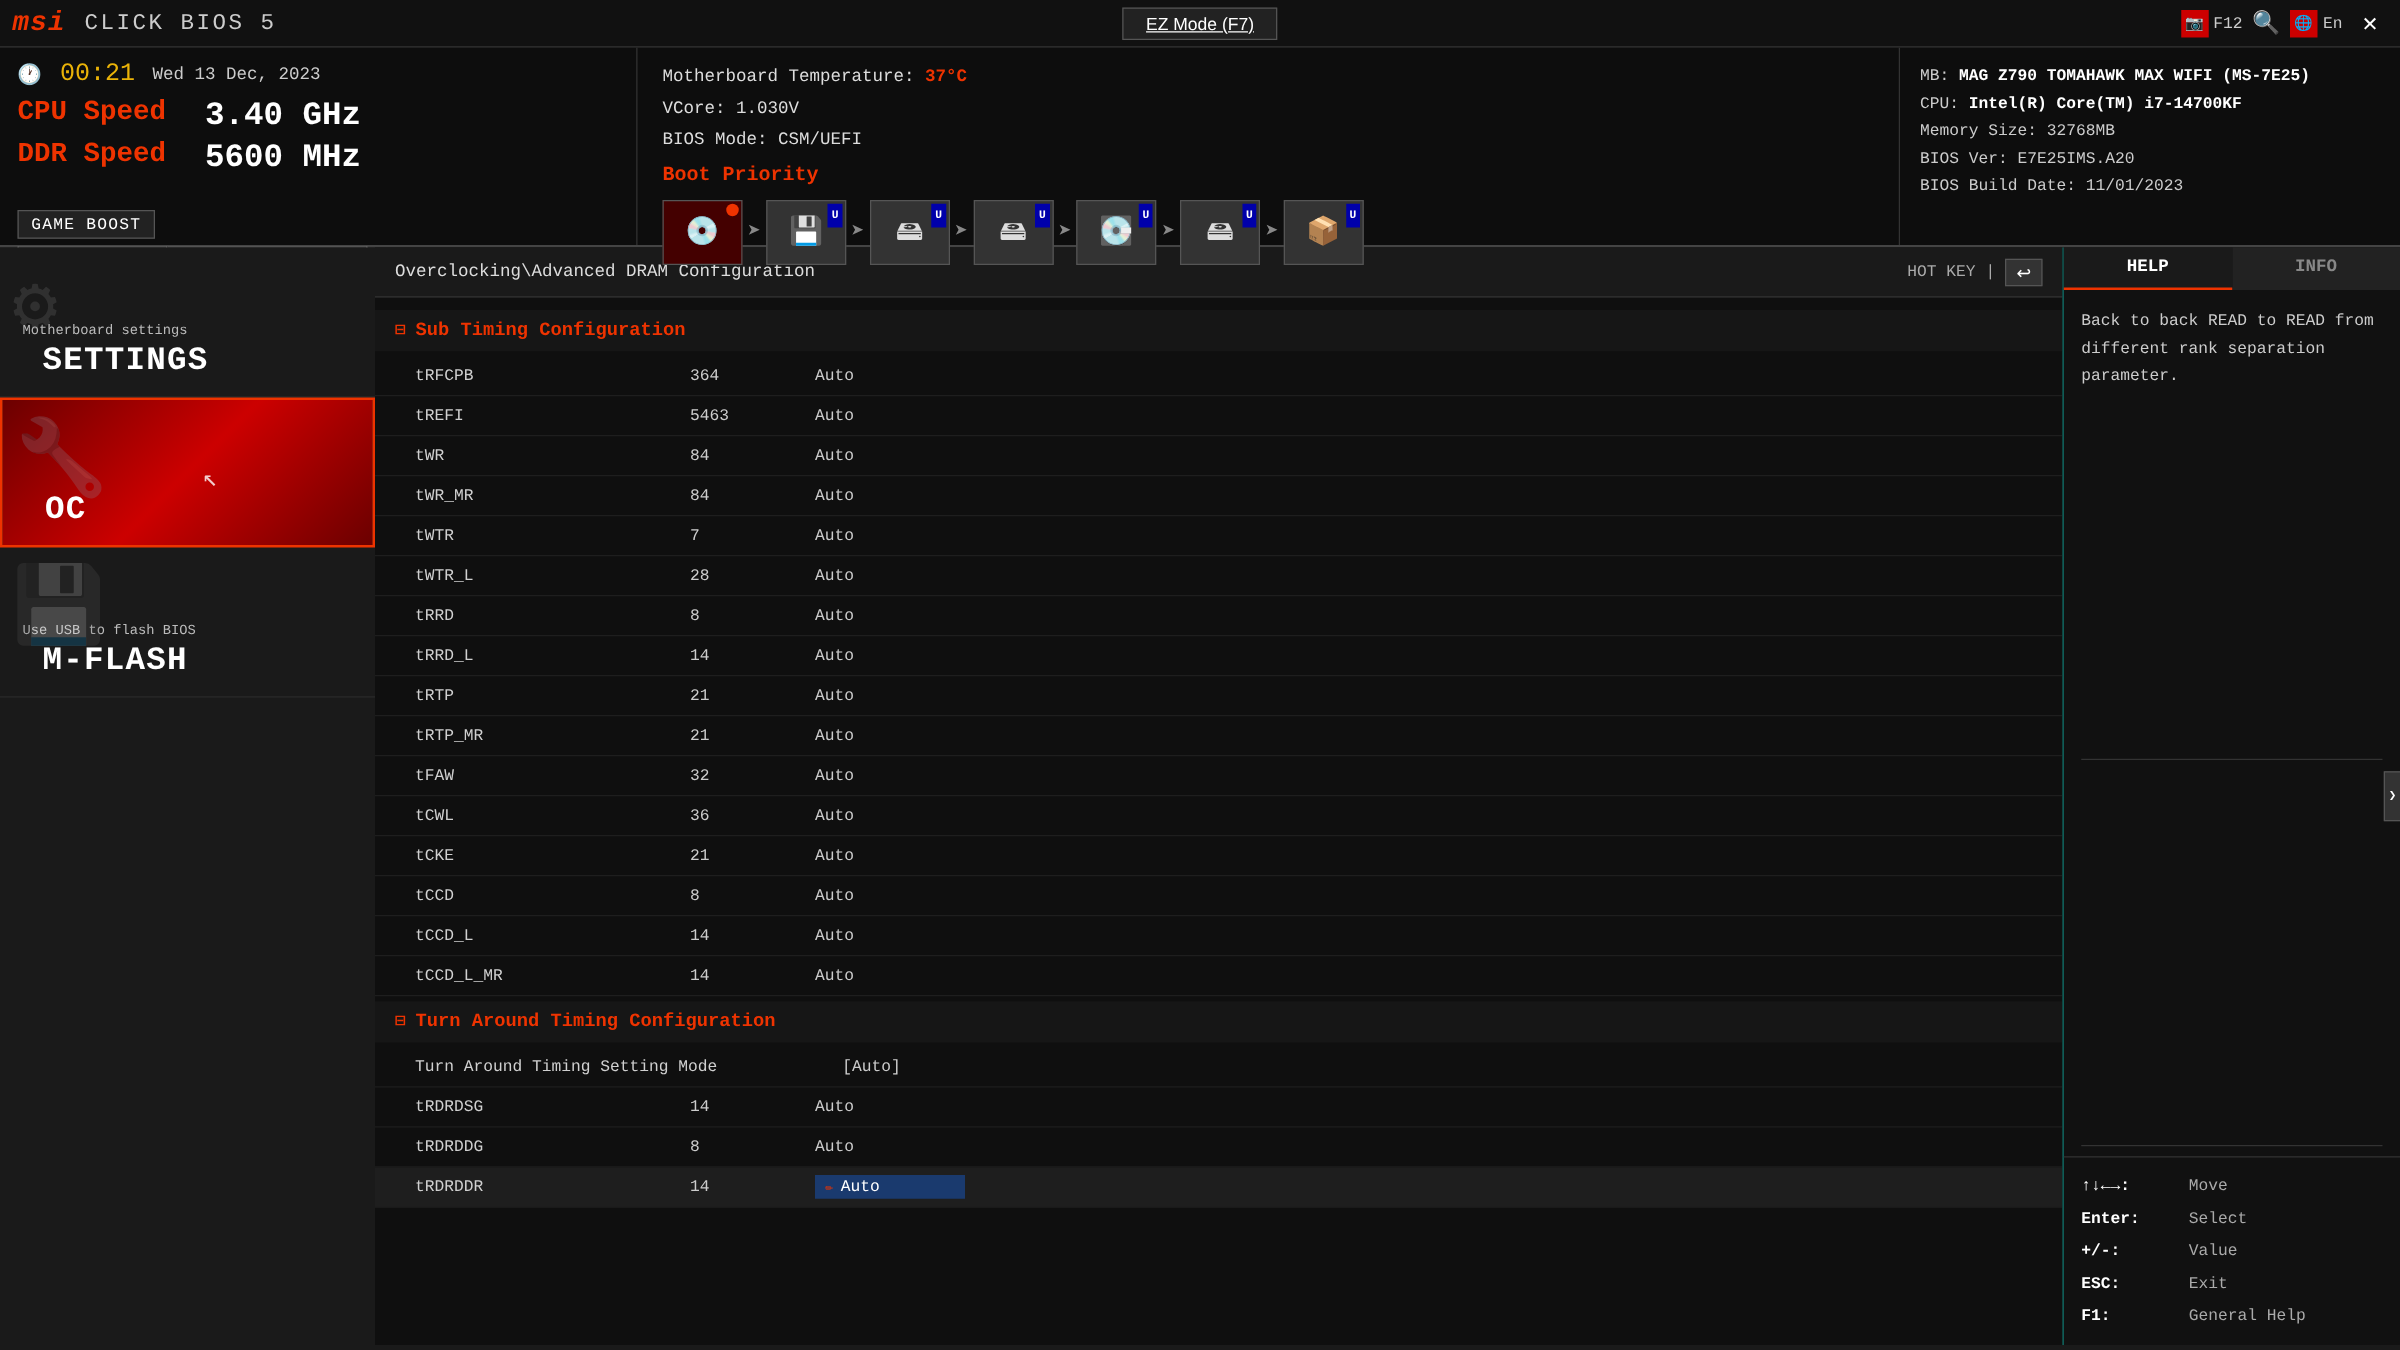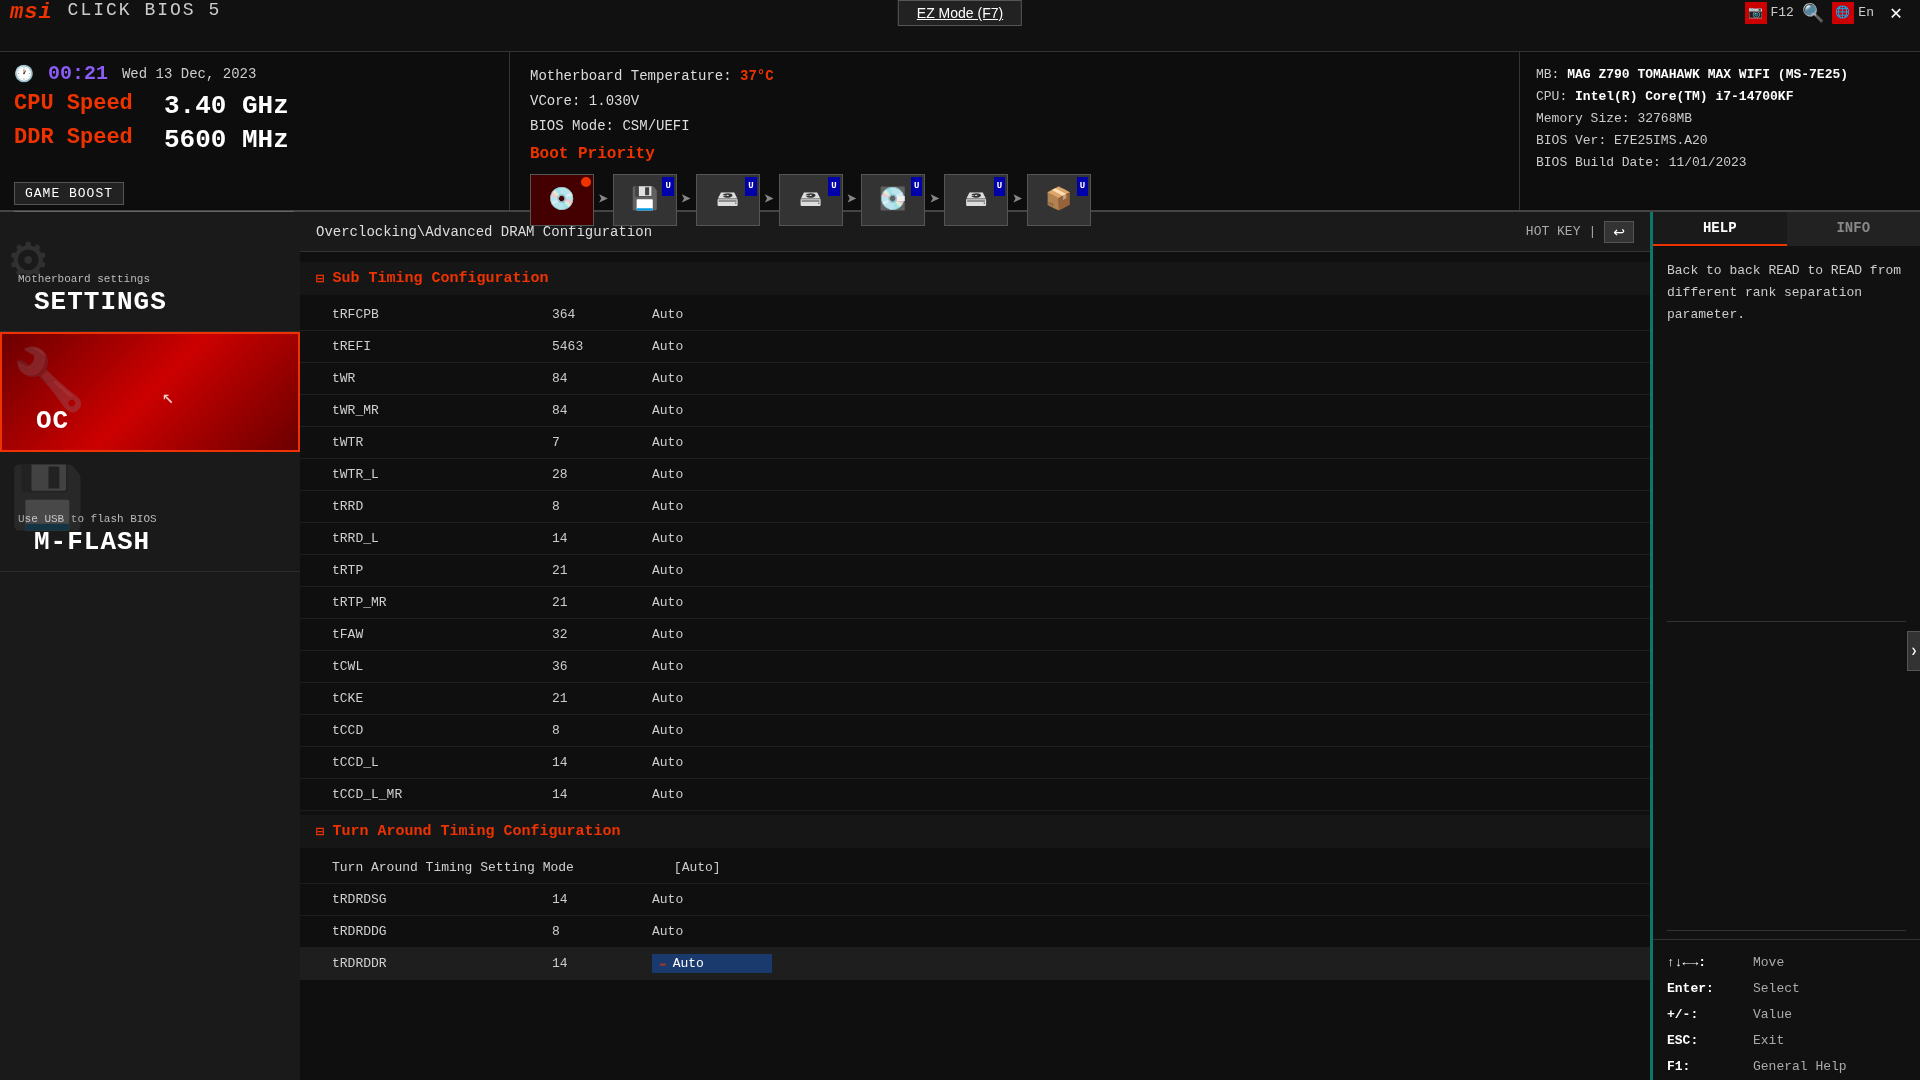--- a/index.html
+++ b/index.html
@@ -9,22 +9,23 @@
       background: #1a1a1a;
       font-family: 'Courier New', monospace;
       color: #fff;
       overflow: hidden;
       position: relative;
     }
 
     
     .top-bar {
       background: #111;
-      height: 52px;
-      display: flex;
+      height: 38px;
+      display: flex;
+      align-items: center;
       border-bottom: 1px solid #333;
       position: relative;
     }
     .msi-logo {
       color: #fff;
       font-size: 22px;
       font-weight: bold;
       font-style: italic;
       padding: 0 10px;
       letter-spacing: 1px;
@@ -93,22 +94,22 @@
       border-right: 1px solid #333;
     }
     .time-date {
       display: flex;
       align-items: center;
       gap: 14px;
       margin-bottom: 6px;
     }
     .time-display {
       font-size: 20px;
-      font-weight: bold;
-      color: #8b5cf6;
+      font-weight: normal;
+      color: #eab308;
     }
     .date-display {
       color: #ccc;
       font-size: 14px;
     }
     .speed-row {
       display: flex;
       gap: 20px;
       margin-bottom: 4px;
     }
@@ -414,21 +415,21 @@
       color: #e30;
       font-size: 11px;
     }
 
     
     .right-panel {
       width: 270px;
       background: #111;
       display: flex;
       flex-direction: column;
-      border-left: 3px solid #0f766e;
+      border-left: 1px solid #0f766e;
       position: relative;
     }
     .right-panel-tabs {
       display: flex;
     }
     .right-tab {
       flex: 1;
       padding: 8px;
       text-align: center;
       font-size: 14px;

